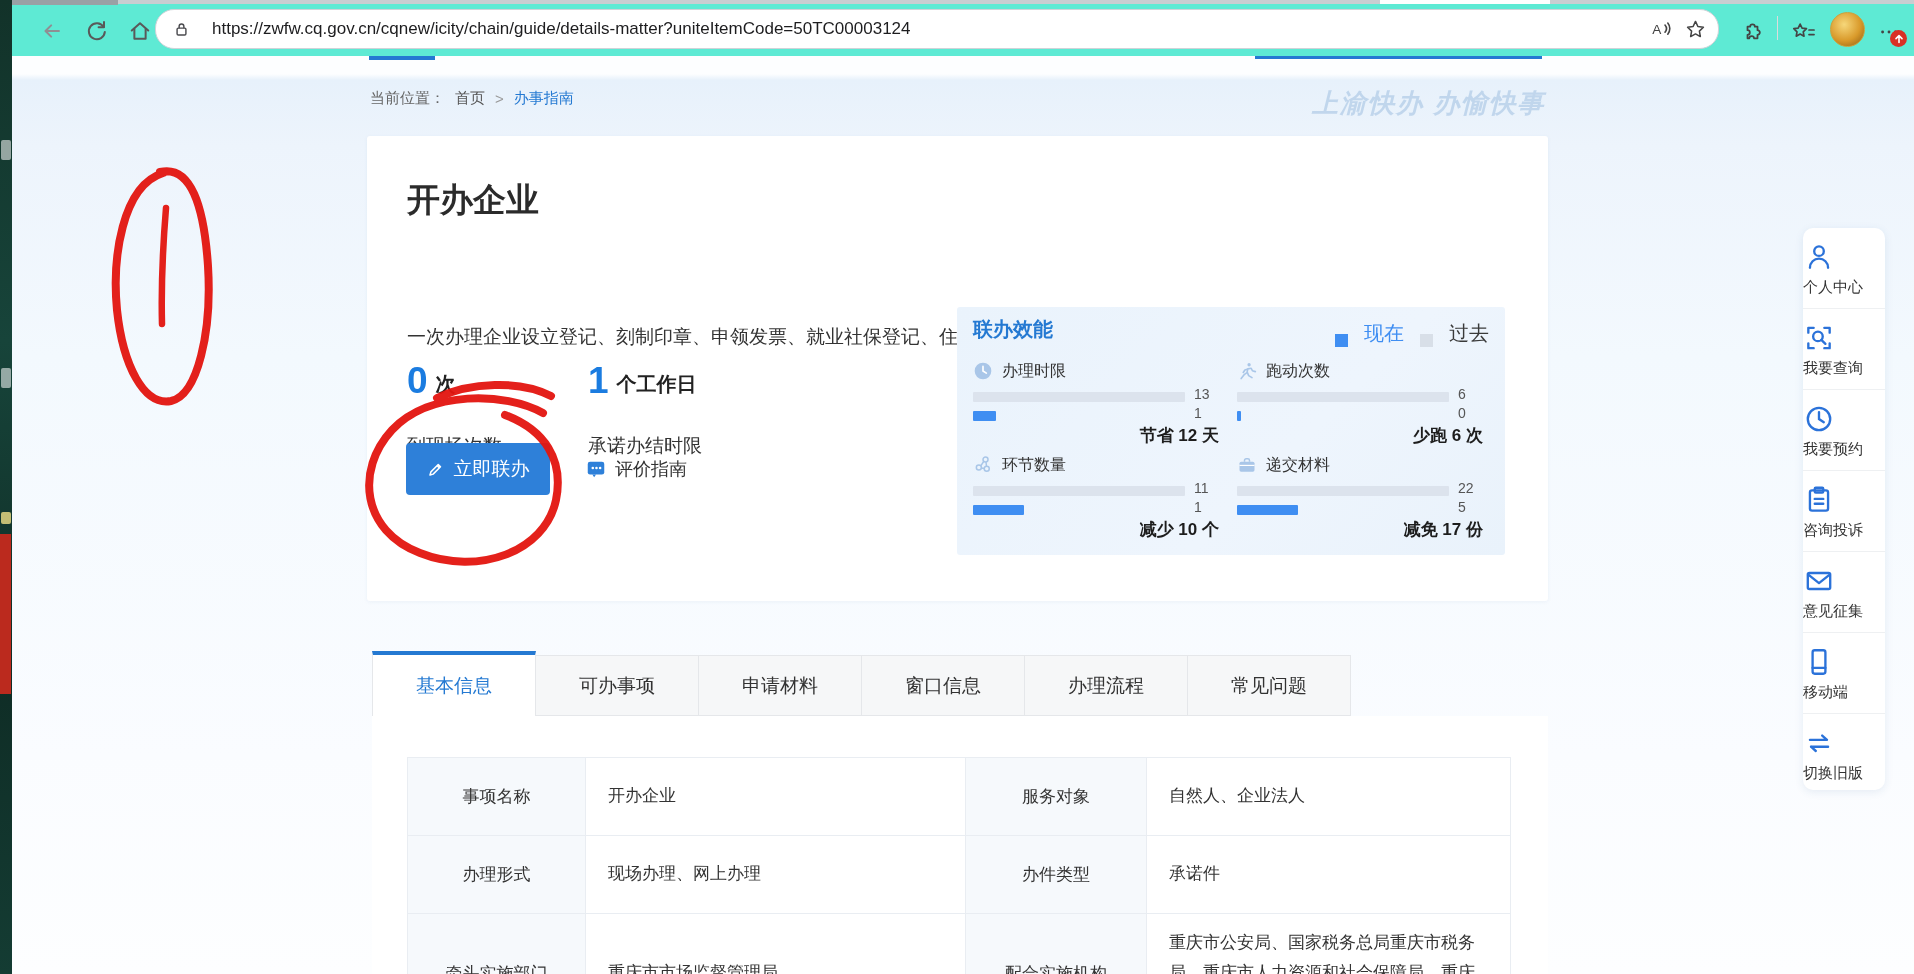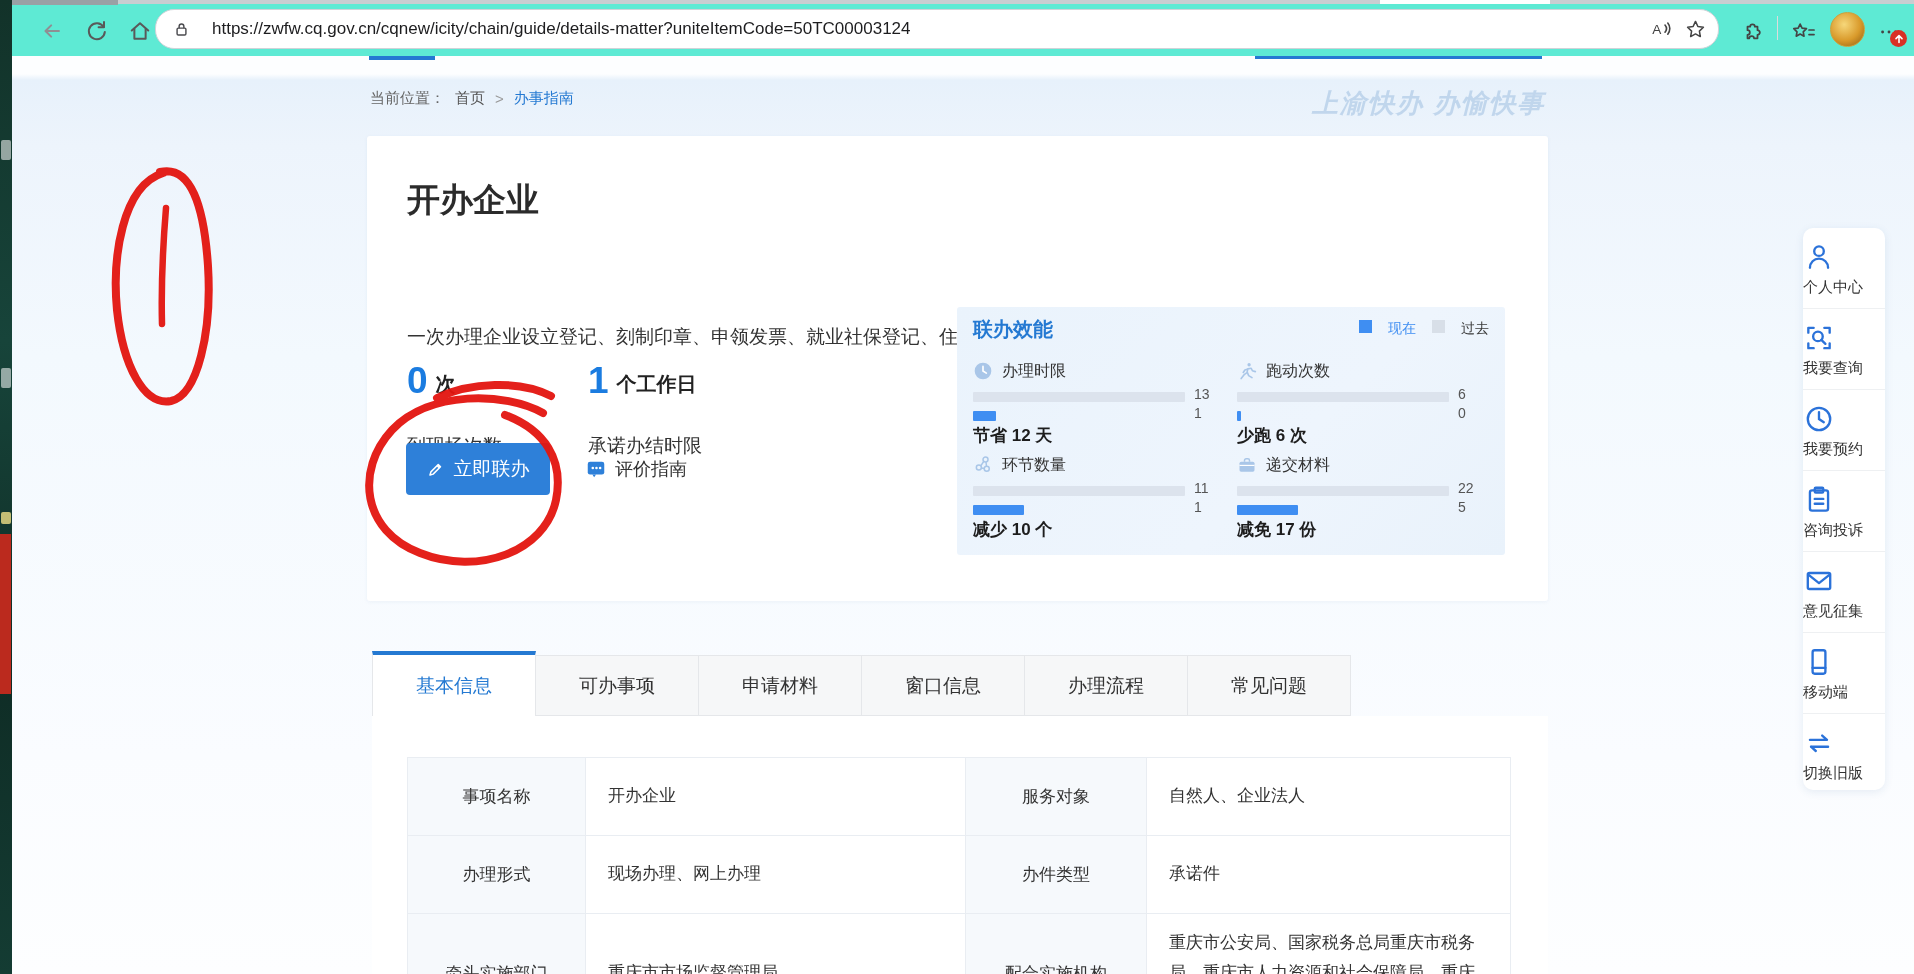--- a/index.html
+++ b/index.html
@@ -41,32 +41,32 @@
   .stat{display:flex;align-items:flex-end;gap:8px;}
   .stat-val{font-size:37px;line-height:34px;font-weight:bold;color:#1b7ce0;}
   .stat-unit{font-size:20px;font-weight:bold;color:#222;}
   .stat-label{font-size:19px;color:#333;}
   .cta-btn{left:39px;top:307px;width:144px;height:52px;background:#2e80d9;border:none;border-radius:4px;color:#fff;
            font-size:19px;display:flex;align-items:center;justify-content:center;gap:9px;cursor:pointer;font-family:inherit;}
   .guide-link{left:218px;top:316px;height:34px;display:flex;align-items:center;gap:8px;font-size:18px;color:#333;cursor:pointer;}
   
   .eff-panel{left:590px;top:171px;width:548px;height:248px;background:linear-gradient(135deg,#eaf3fc 0%,#eef5fd 60%,#e9f2fb 100%);border-radius:3px;}
   .eff-title{left:16px;top:9px;font-size:20px;font-weight:bold;color:#2479d2;}
-  .eff-legend{right:16px;top:13px;display:flex;align-items:flex-start;gap:16px;font-size:14px;}
+  .eff-legend{right:16px;top:13px;display:flex;align-items:flex-end;gap:16px;font-size:20px;}
   .legend-sq{width:13px;height:13px;display:inline-block;}
   .legend-now{color:#3f8ef2;}
   .legend-past{color:#3a3a3a;}
   .chart-cell{width:254px;height:92px;}
   .cc-head{display:flex;align-items:center;gap:9px;font-size:16px;color:#333;height:24px;}
   .bar-row{display:flex;align-items:flex-end;height:17px;margin-top:2px;}
   .bar-track{width:212px;height:10px;position:relative;}
   .bar-past{height:10px;width:100%;background:#dce3ed;border-radius:1px;}
   .bar-now{height:10px;background:#3f8ef2;border-radius:1px;min-width:3px;}
   .bar-val{font-size:14px;color:#555;margin-left:9px;}
-  .cc-summary{width:246px;font-size:17px;font-weight:bold;color:#1d1d1d;margin-top:3px;}
+  .cc-summary{width:246px;text-align:right;font-size:17px;font-weight:bold;color:#1d1d1d;margin-top:3px;}
   
   .tabstrip{left:360px;top:599px;width:1176px;height:61px;display:flex;}
   .tab{width:164px;box-sizing:border-box;height:61px;background:#f6f7f8;border:1px solid #e5e7ea;margin-left:-1px;
        display:flex;align-items:center;justify-content:center;font-size:19px;color:#333;cursor:pointer;}
   .tab:first-child{margin-left:0;}
   .tab.active{background:#fff;border-top:4px solid #2479d2;border-bottom:none;color:#2479d2;height:65px;margin-top:-4px;}
   .content-card{left:360px;top:660px;width:1176px;height:320px;background:#fff;}
   
   .info-table{left:395px;top:701px;width:1103px;display:grid;grid-template-columns:178px 380px 181px 364px;
               border-top:1px solid #e9edf2;border-left:1px solid #e9edf2;}

